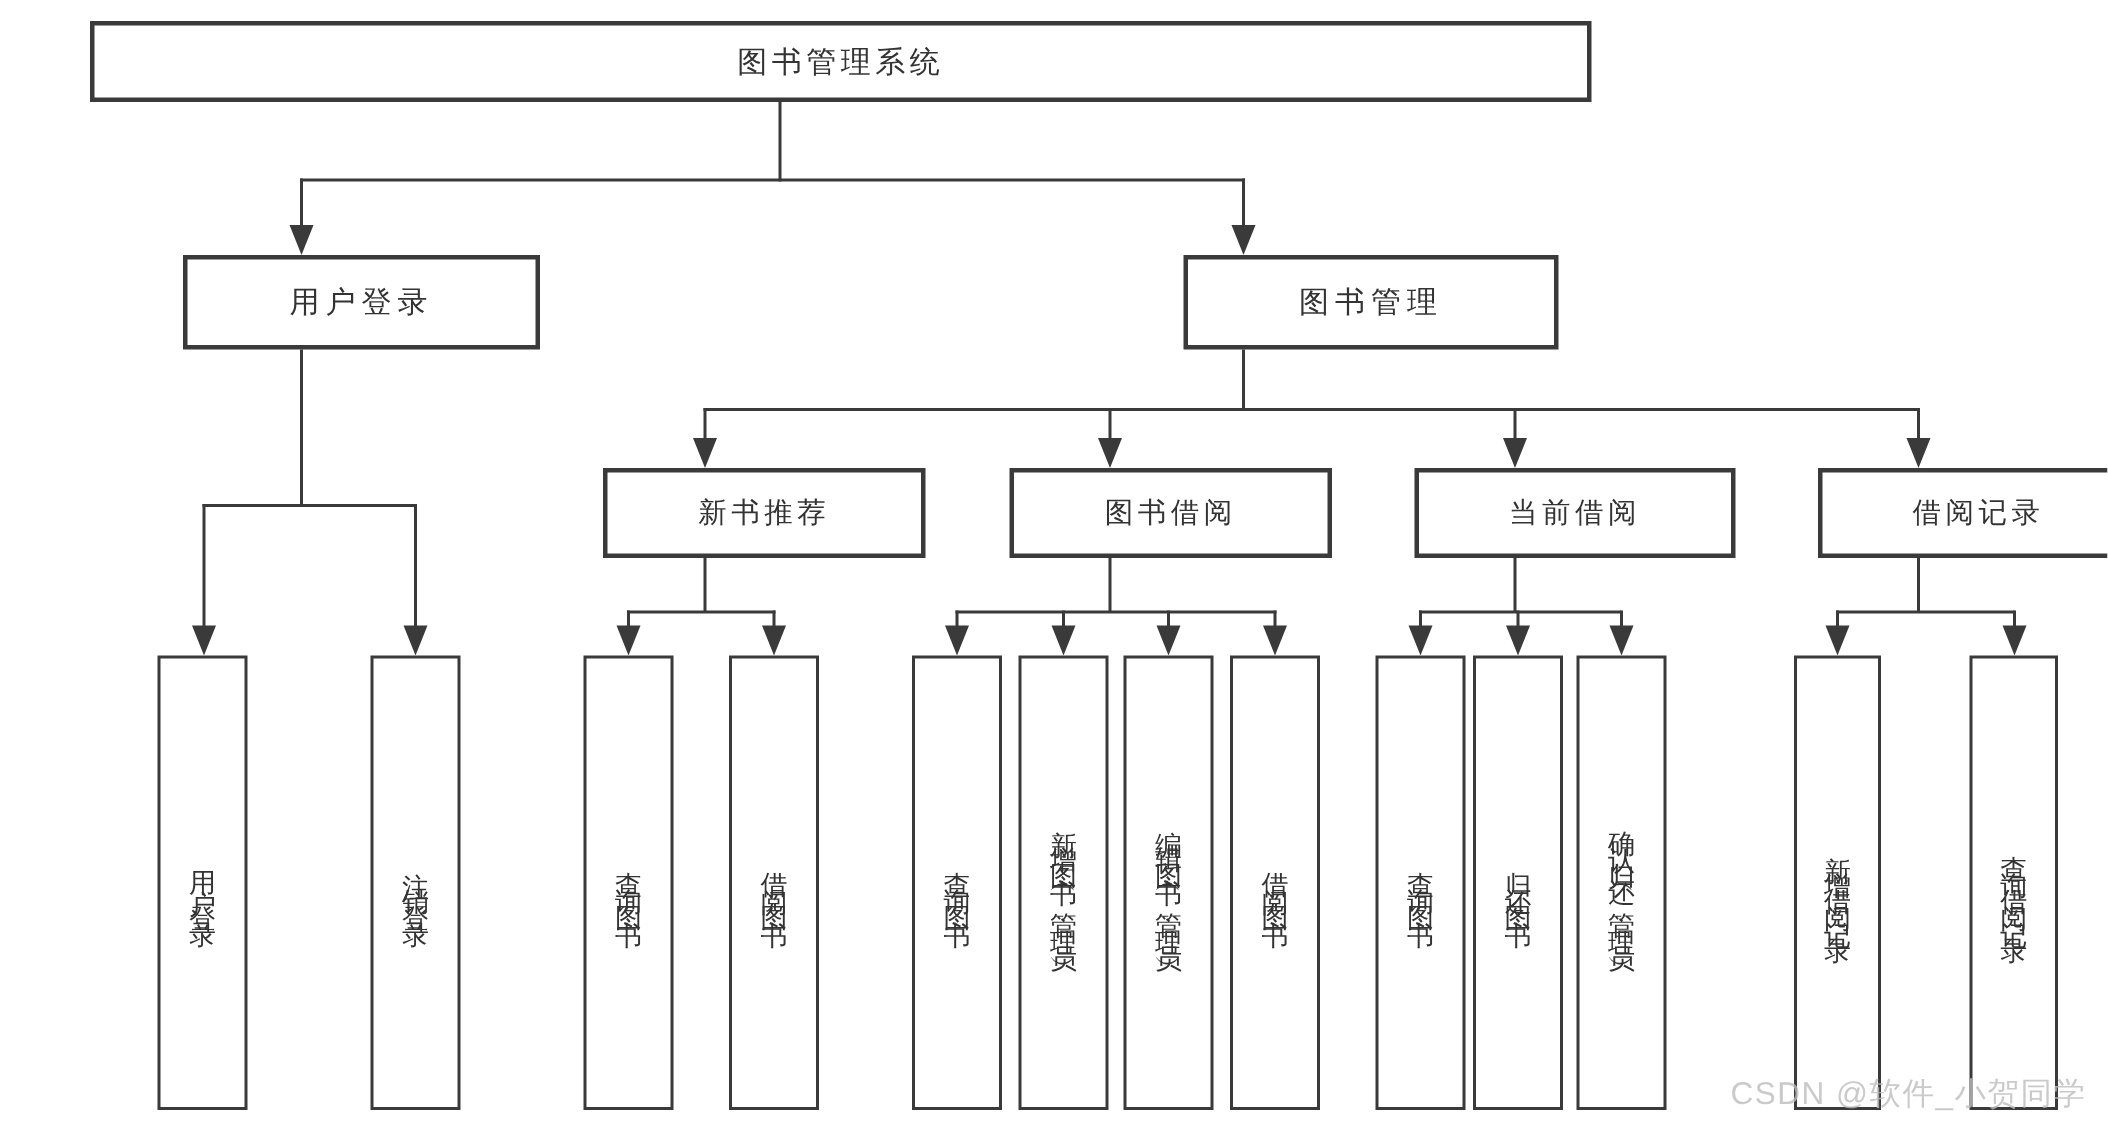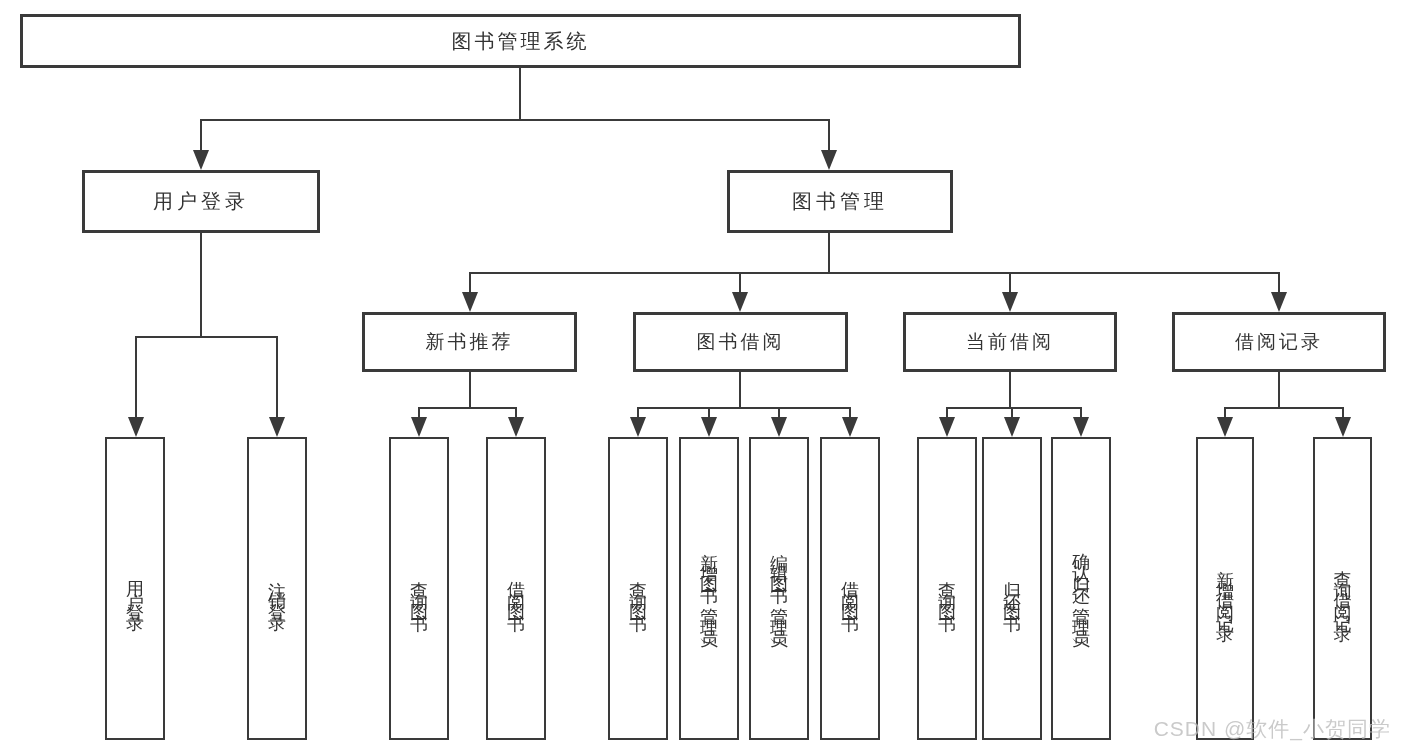--- a/index.html
+++ b/index.html
@@ -1,20 +1,20 @@
 <!DOCTYPE html>
 <html style="--line: #3a3a3a; --text: #333333; --watermark: #bdbdbd; --background: #ffffff;"><head>
 <meta charset="utf-8">
 <style>
   html,body{margin:0;padding:0;background:#fff;}
   .canvas{position:relative;width:1405px;height:747px;background:var(--background,#fff);
           font-family:"Liberation Sans","DejaVu Sans",sans-serif;overflow:hidden;}
   .box{position:absolute;box-sizing:border-box;border:3px solid var(--line,#3a3a3a);
        background:#fff;display:flex;align-items:center;justify-content:center;
-       color:var(--text,#333);white-space:nowrap;}
+       color:var(--text,#333);white-space:nowrap;margin-left:40px;}
   .b0{font-size:20px;letter-spacing:3px;}
   .b1{font-size:20px;letter-spacing:4px;}
   .b2{font-size:19px;letter-spacing:3px;}
   .leaf{position:absolute;box-sizing:border-box;border:2px solid var(--line,#3a3a3a);
         background:#fff;display:flex;align-items:center;justify-content:center;}
   .vtext{writing-mode:vertical-rl;text-orientation:mixed;font-size:18px;
          letter-spacing:11px;color:var(--text,#333);line-height:1;}
   .v,.h{position:absolute;background:var(--line,#3a3a3a);}
   .v{width:2px;} .h{height:2px;}
   .a{position:absolute;width:0;height:0;border-left:8px solid transparent;
@@ -30,21 +30,21 @@
   <div class="box b0" style="left:20px;top:14px;width:1001px;height:54px">图书管理系统</div>
 
   <div class="v" style="left:519px;top:68px;height:53px"></div>
   <div class="h" style="left:200px;top:119px;width:630px"></div>
   <div class="v" style="left:200px;top:119px;height:34px"></div>
   <div class="a" style="left:193px;top:150px"></div>
   <div class="v" style="left:828px;top:119px;height:34px"></div>
   <div class="a" style="left:821px;top:150px"></div>
 
   <div class="box b1" style="left:82px;top:170px;width:238px;height:63px">用户登录</div>
-  <div class="box b1" style="left:727px;top:170px;width:226px;height:63px">图书管理</div>
+  <div class="box b1" style="left:749px;top:170px;width:250px;height:63px">图书管理</div>
 
   <div class="v" style="left:200px;top:233px;height:104px"></div>
   <div class="h" style="left:135px;top:336px;width:143px"></div>
   <div class="v" style="left:135px;top:336px;height:84px"></div>
   <div class="a" style="left:128px;top:417px"></div>
   <div class="v" style="left:276px;top:336px;height:84px"></div>
   <div class="a" style="left:269px;top:417px"></div>
 
   <div class="v" style="left:828px;top:233px;height:40px"></div>
   <div class="h" style="left:469px;top:272px;width:811px"></div>

